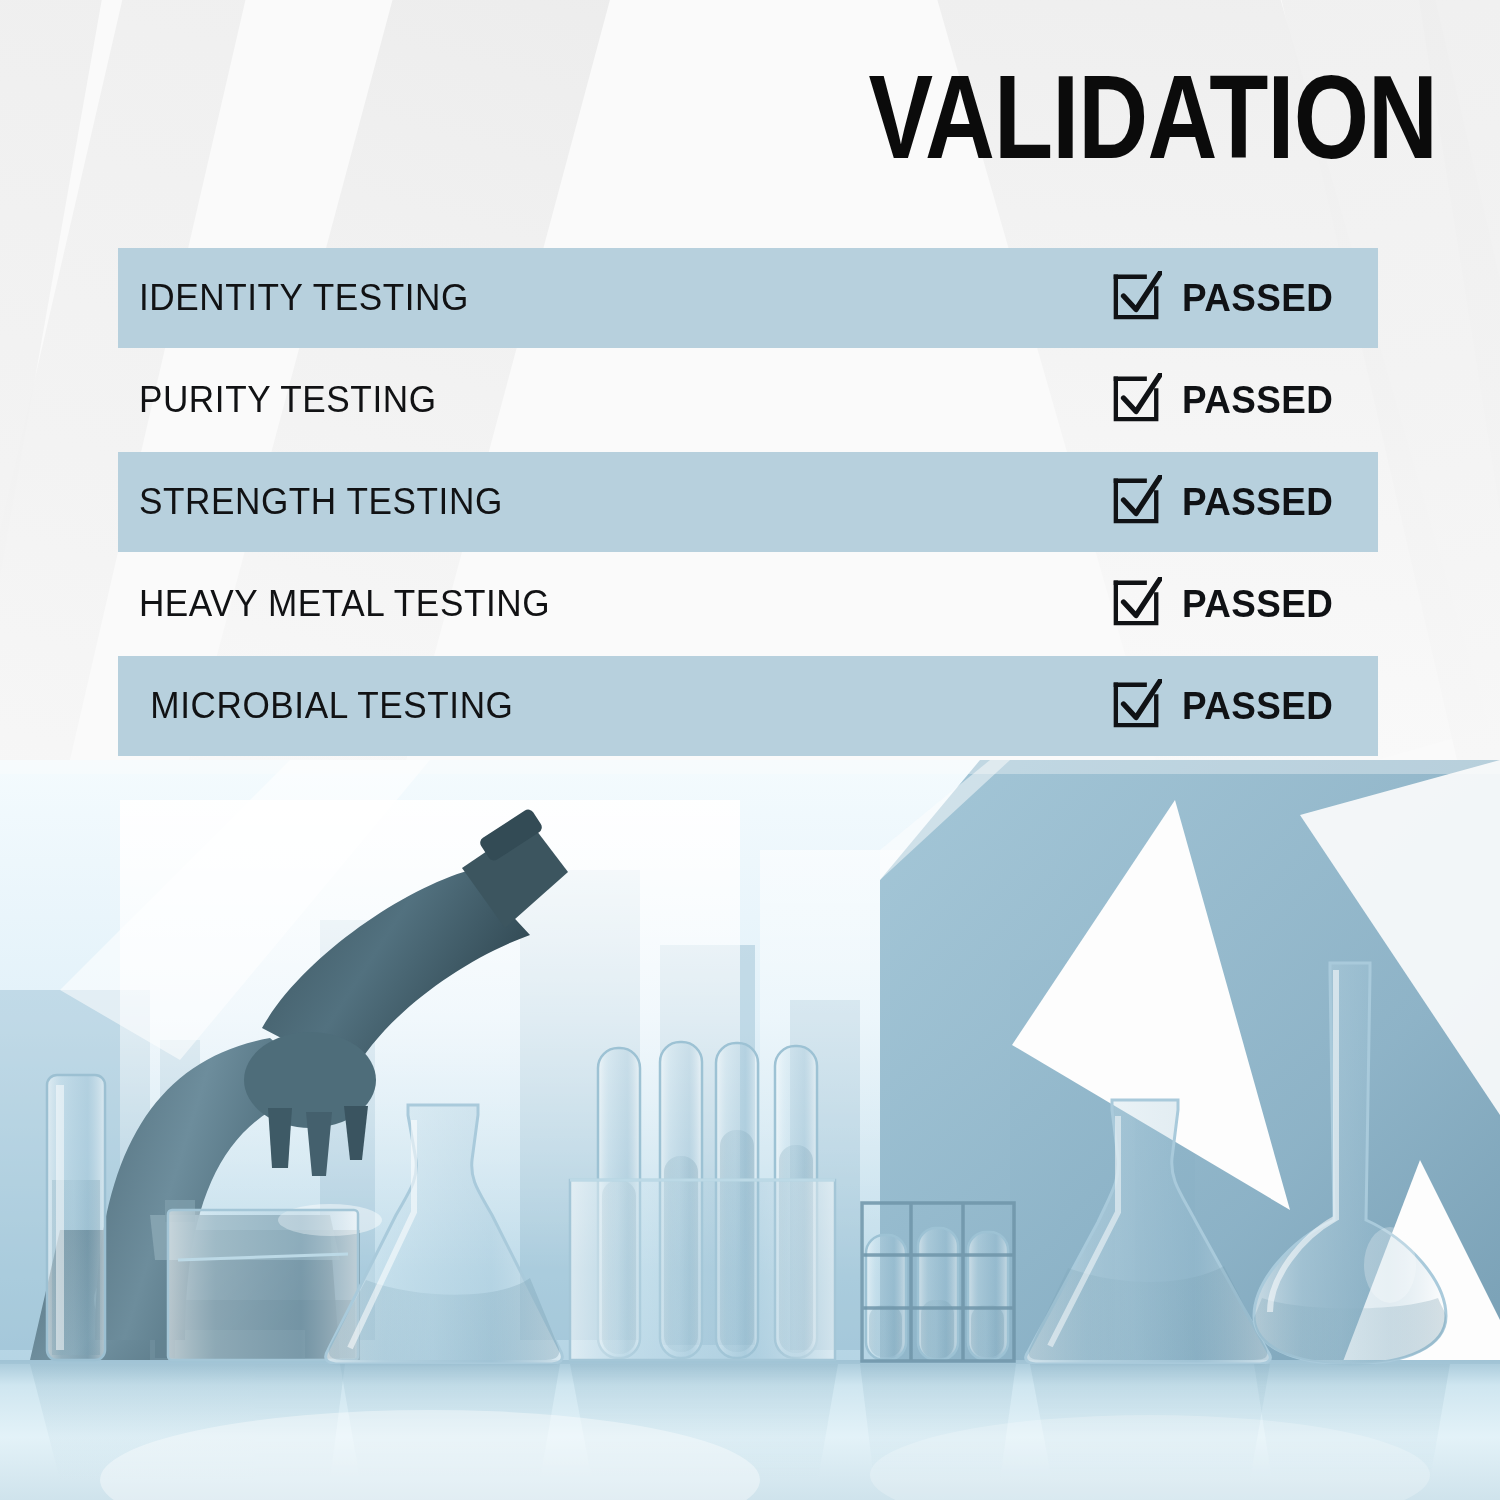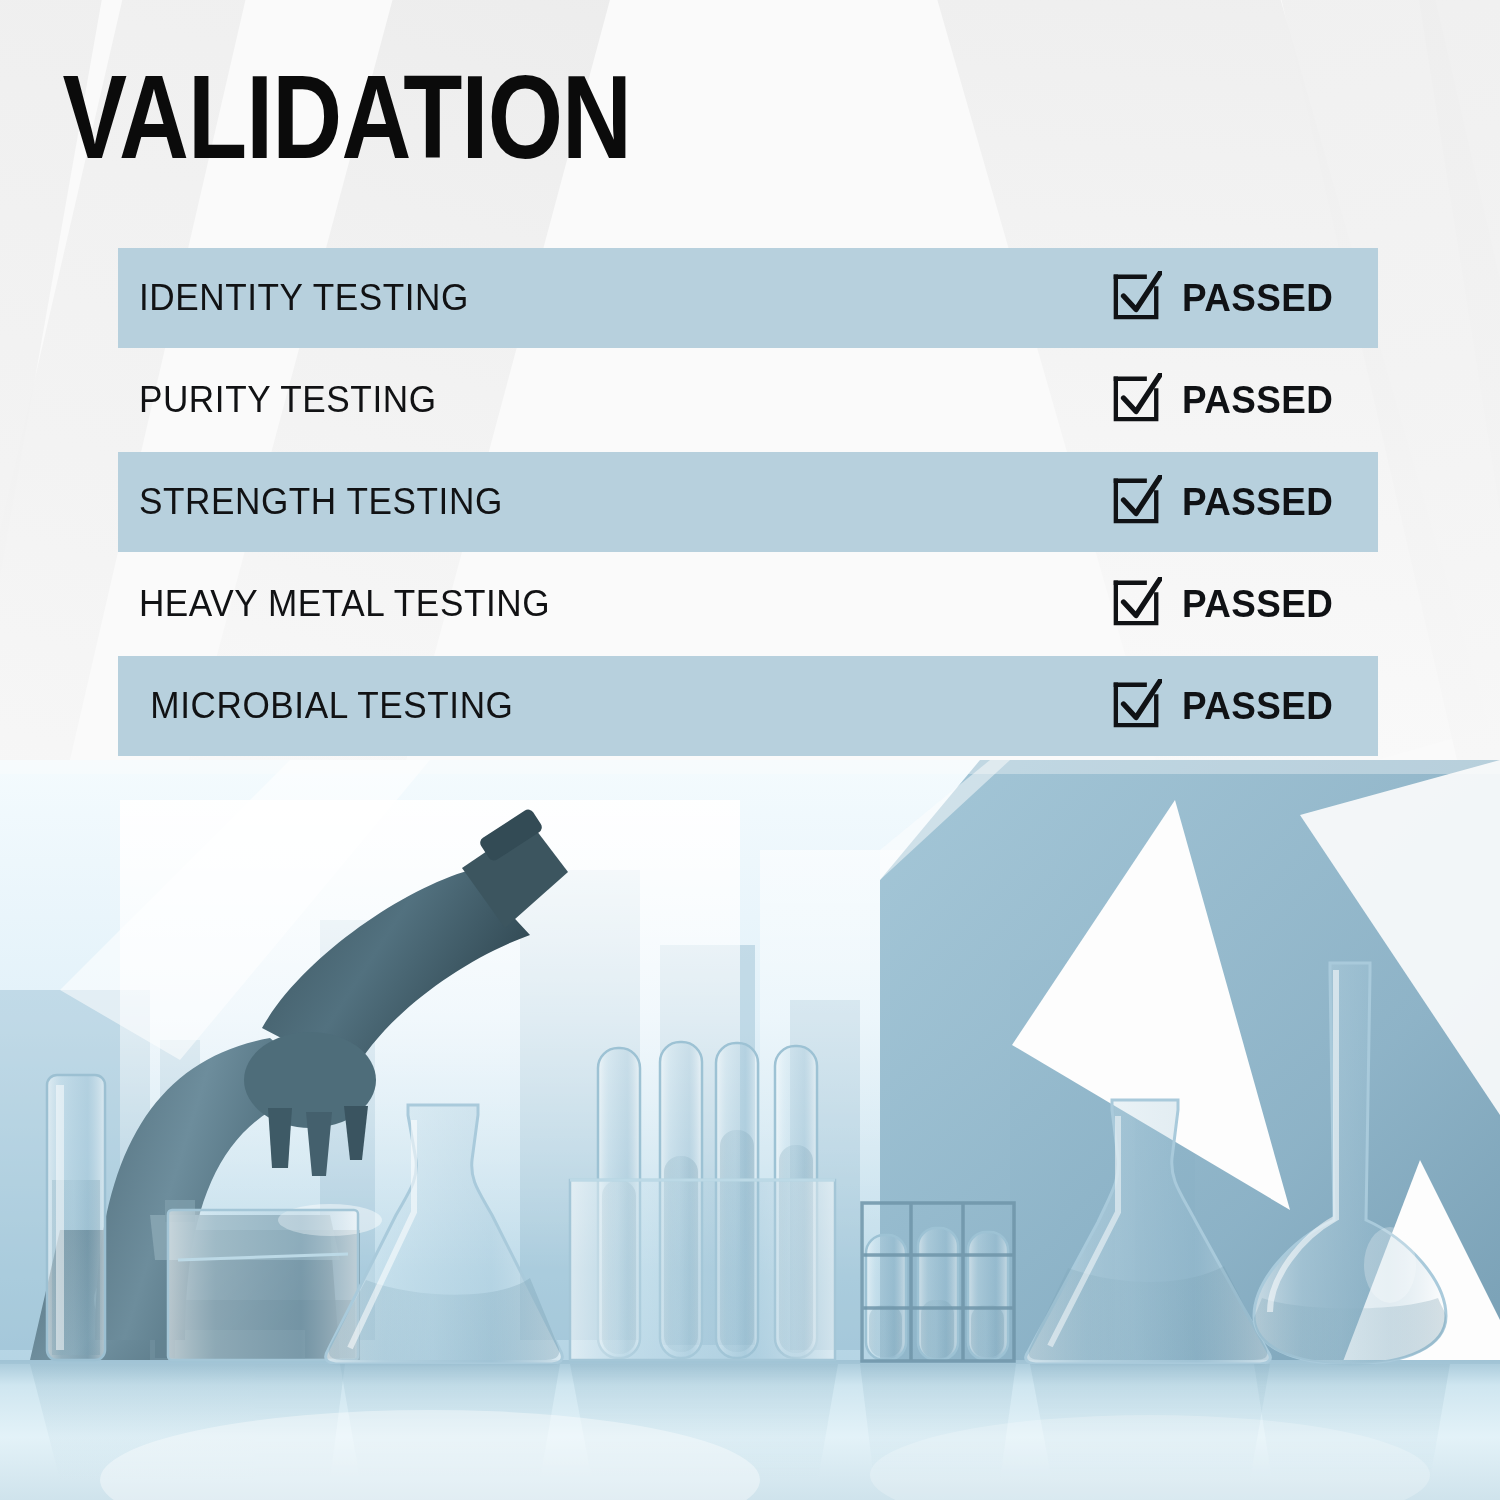--- a/index.html
+++ b/index.html
@@ -27,21 +27,21 @@
   .w3{ left:430px;  top:-140px; width:210px;  height:940px;  transform:rotate(15deg); transform-origin:top left;
         background:linear-gradient(180deg,#e9e9e9 0%, #f3f3f3 70%, #f8f8f8 100%);}
   .w4{ left:880px;  top:-200px; width:330px;  height:1060px; transform:rotate(-16deg); transform-origin:top left;
         background:linear-gradient(200deg,#e8e8e8 0%, #f4f4f4 65%, #fafafa 100%);}
   .w5{ left:1240px; top:-180px; width:150px;  height:1010px; transform:rotate(-13deg); transform-origin:top left;}
   .w6{ left:1400px; top:-120px; width:180px;  height:900px;  transform:rotate(-9deg);  transform-origin:top left;}
 
   
   #title-block{
     position:absolute; left:0; right:0; top:58px;
-    text-align:left;
+    text-align:right;
     z-index:5;
   }
   #page-title{
     font-family:"Liberation Sans", sans-serif;
     font-size:118px;
     font-weight:bold;
     letter-spacing:-1px;
     color:#0b0b0b;
     line-height:1;
     transform:scaleX(.82);

